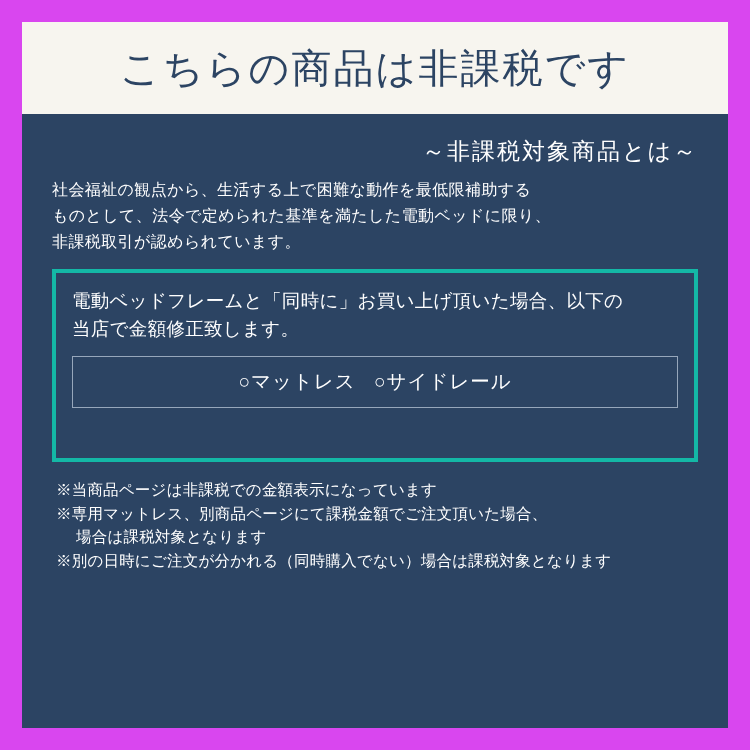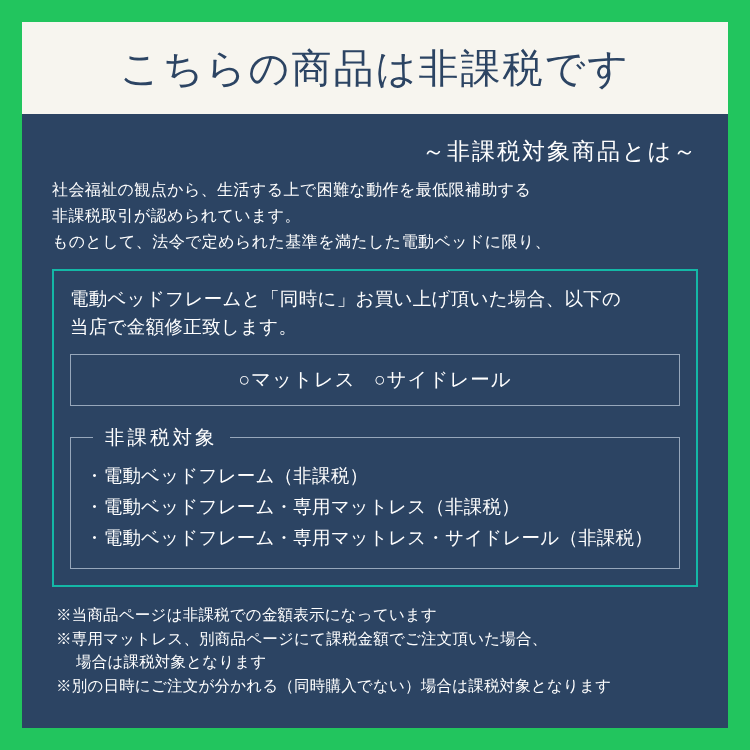--- a/index.html
+++ b/index.html
@@ -12,21 +12,21 @@
     background: #ffffff;
     font-family: "Liberation Serif", serif;
     overflow: hidden;
   }
   .poster {
     position: relative;
     width: 750px;
     height: 750px;
     box-sizing: border-box;
     padding: 22px 22px 22px 22px;
-    background: #22c55e;
+    background: #d946ef;
   }
   .panel {
     position: relative;
     width: 706px;
     height: 706px;
     box-sizing: border-box;
     background: #2c4463;
     display: flex;
     flex-direction: column;
   }
@@ -68,38 +68,38 @@
     line-height: 1.62;
     letter-spacing: 0.4px;
     margin: 0 0 14px 0;
     color: #ffffff;
   }
   .lead-text p {
     margin: 0;
   }
   
   .combo-box {
-    border: 2px solid #14b8a6;
+    border: 4px solid #14b8a6;
     padding: 14px 16px 16px 16px;
     box-sizing: border-box;
   }
   .combo-text {
     font-size: 18.5px;
     line-height: 1.55;
     letter-spacing: 0.3px;
     margin: 0 0 12px 0;
   }
   .combo-text p { margin: 0; }
   .inner-items {
     border: 1px solid #97a7bb;
     text-align: center;
     font-size: 19.5px;
     letter-spacing: 1px;
     padding: 11px 0 12px 0;
-    margin-bottom: 18px;
+    margin-bottom: 34px;
   }
   .inner-items .sp { display: inline-block; width: 18px; }
 
   
   .target-box {
     border: 1px solid #97a7bb;
     margin: 0;
     padding: 10px 14px 14px 14px;
     box-sizing: border-box;
   }
@@ -146,43 +146,35 @@
     <div class="header-band">
       <div class="header-title">こちらの商品は非課税です</div>
     </div>
 
     <div class="body-area">
 
       <div class="section-subtitle">～非課税対象商品とは～</div>
 
       <div class="lead-text">
         <p>社会福祉の観点から、生活する上で困難な動作を最低限補助する</p>
+        <p>ものとして、法令で定められた基準を満たした電動ベッドに限り、</p>
         <p>非課税取引が認められています。</p>
-        <p>ものとして、法令で定められた基準を満たした電動ベッドに限り、</p>
       </div>
 
       <div class="combo-box">
 
         <div class="combo-text">
           <p>電動ベッドフレームと「同時に」お買い上げ頂いた場合、以下の</p>
           <p>当店で金額修正致します。</p>
         </div>
 
         <div class="inner-items">
           <span>○マットレス</span><span class="sp"></span><span>○サイドレール</span>
         </div>
 
-        <fieldset class="target-box">
-          <legend>非課税対象</legend>
-          <ul class="target-list">
-            <li>・電動ベッドフレーム（非課税）</li>
-            <li>・電動ベッドフレーム・専用マットレス（非課税）</li>
-            <li>・電動ベッドフレーム・専用マットレス・サイドレール（非課税）</li>
-          </ul>
-        </fieldset>
 
       </div>
 
       <div class="notes">
         <p class="note">※当商品ページは非課税での金額表示になっています</p>
         <p class="note">※専用マットレス、別商品ページにて課税金額でご注文頂いた場合、</p>
         <p class="note indent">場合は課税対象となります</p>
         <p class="note">※別の日時にご注文が分かれる（同時購入でない）場合は課税対象となります</p>
       </div>
 

